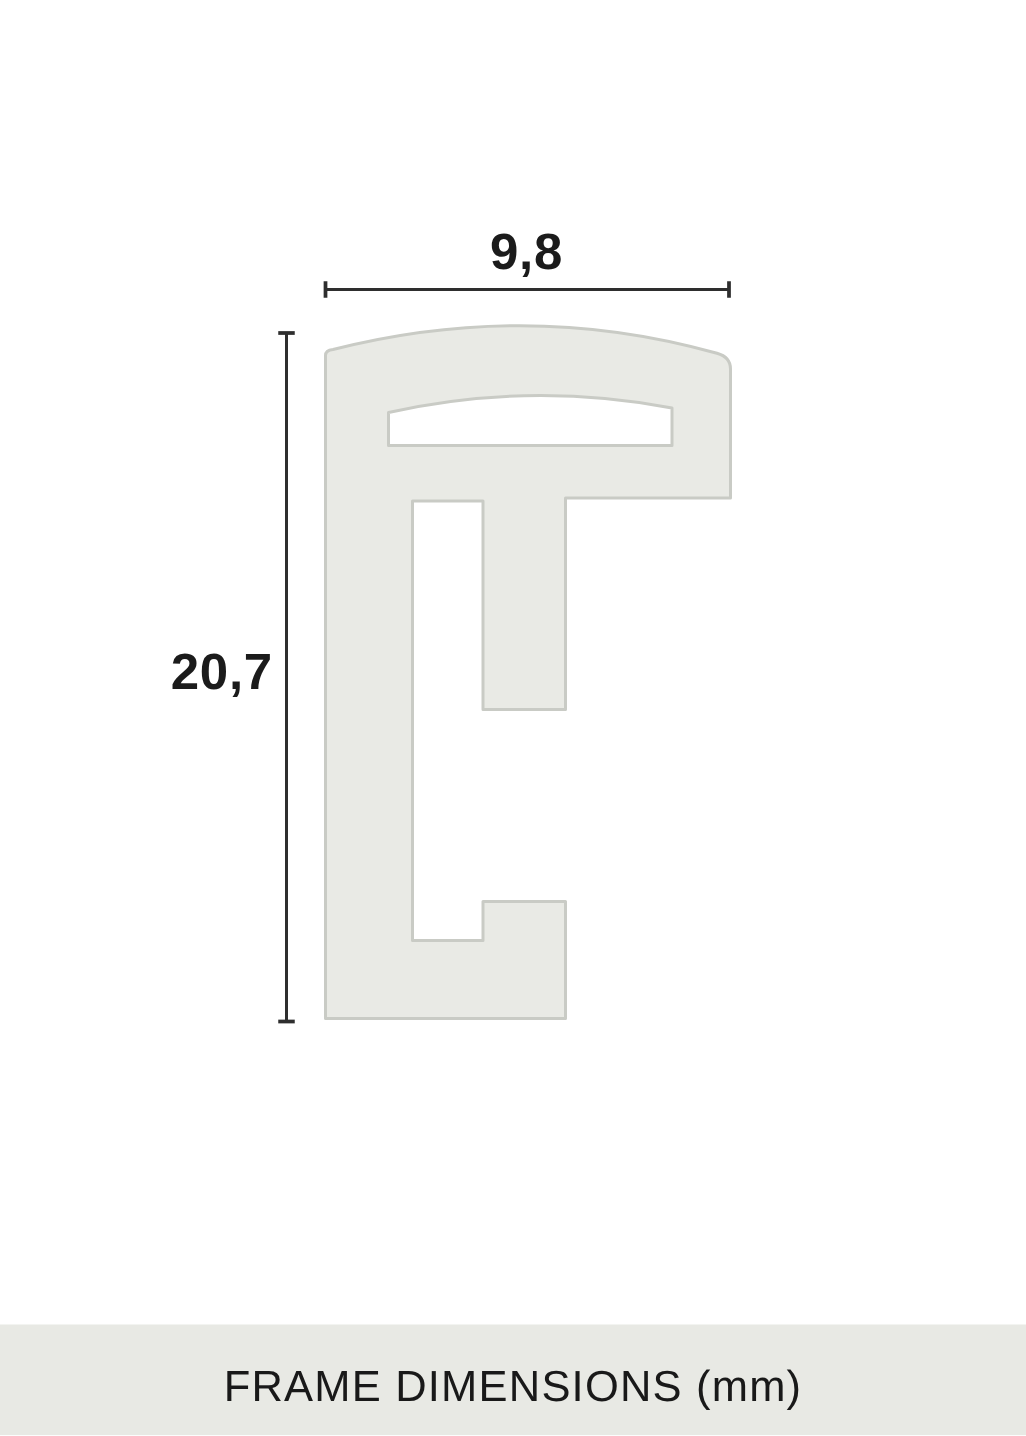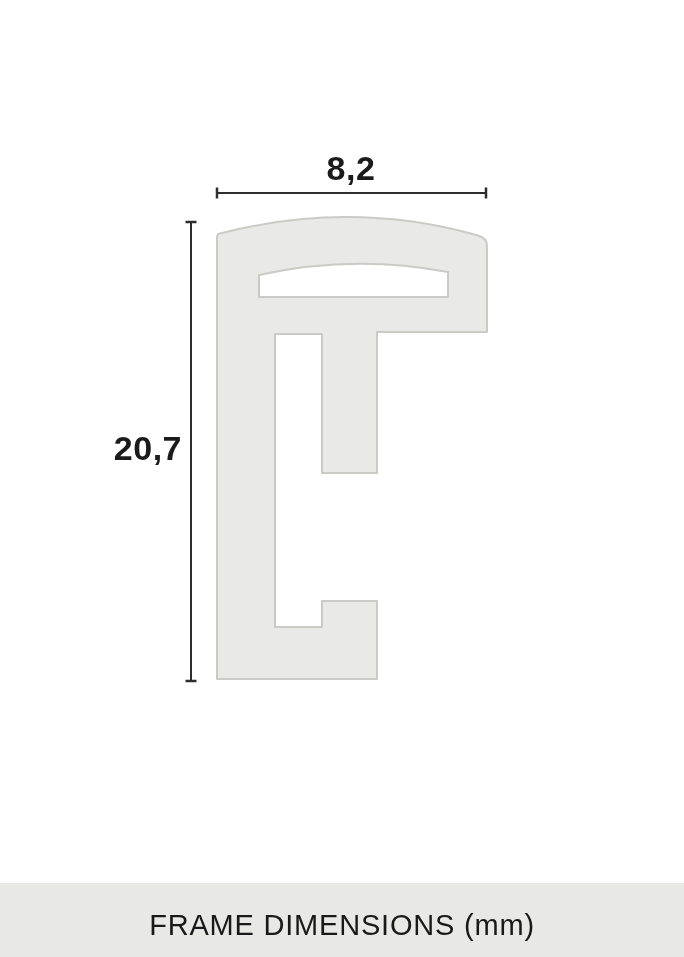--- a/index.html
+++ b/index.html
@@ -113,21 +113,21 @@
       <line class="dim-stroke dim-tick" x1="486" y1="187.5" x2="486" y2="198.5"></line>
     </g>
 
     <g>
       <line class="dim-stroke dim-line" x1="191" y1="222" x2="191" y2="681"></line>
       <line class="dim-stroke dim-tick" x1="185.5" y1="222" x2="196.5" y2="222"></line>
       <line class="dim-stroke dim-tick" x1="185.5" y1="681" x2="196.5" y2="681"></line>
     </g>
   </svg>
 
-  <div class="dim-label width-label">8,2</div>
+  <div class="dim-label width-label">9,8</div>
 
   <div class="dim-label height-label">20,7</div>
 
   <div class="caption-bar">
     <div class="caption-text">FRAME DIMENSIONS (mm)</div>
   </div>
 
 </div>
 
 </body></html>

